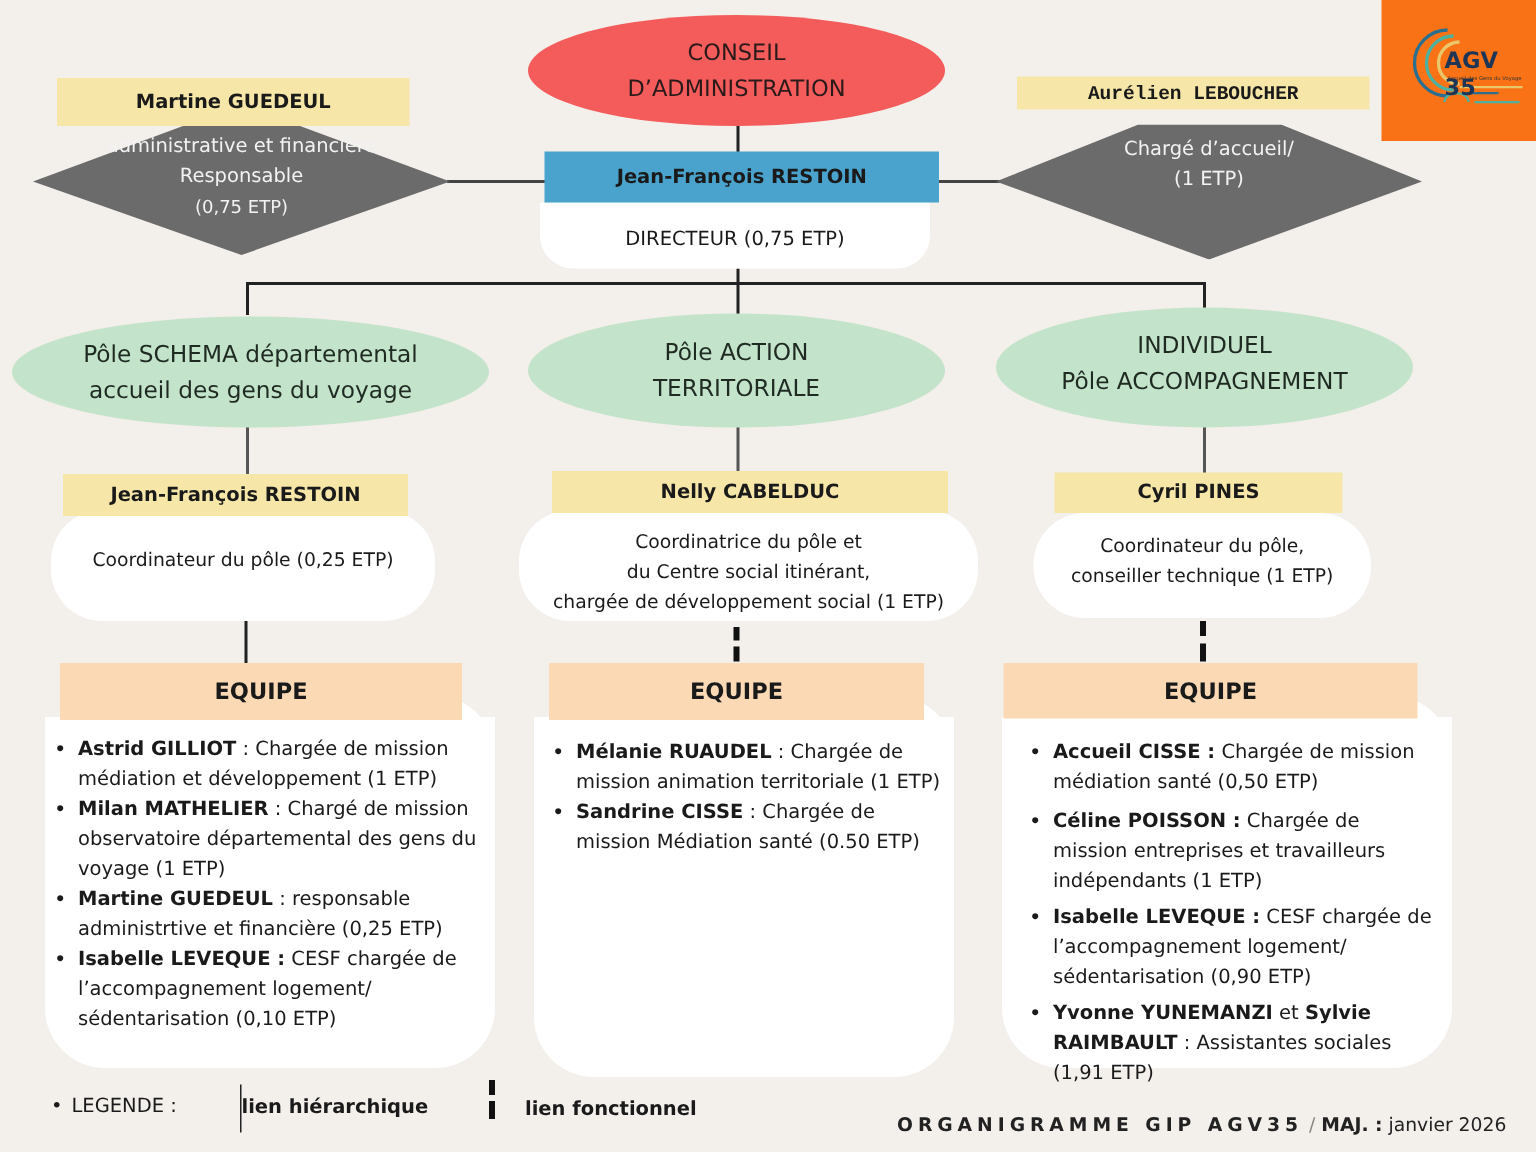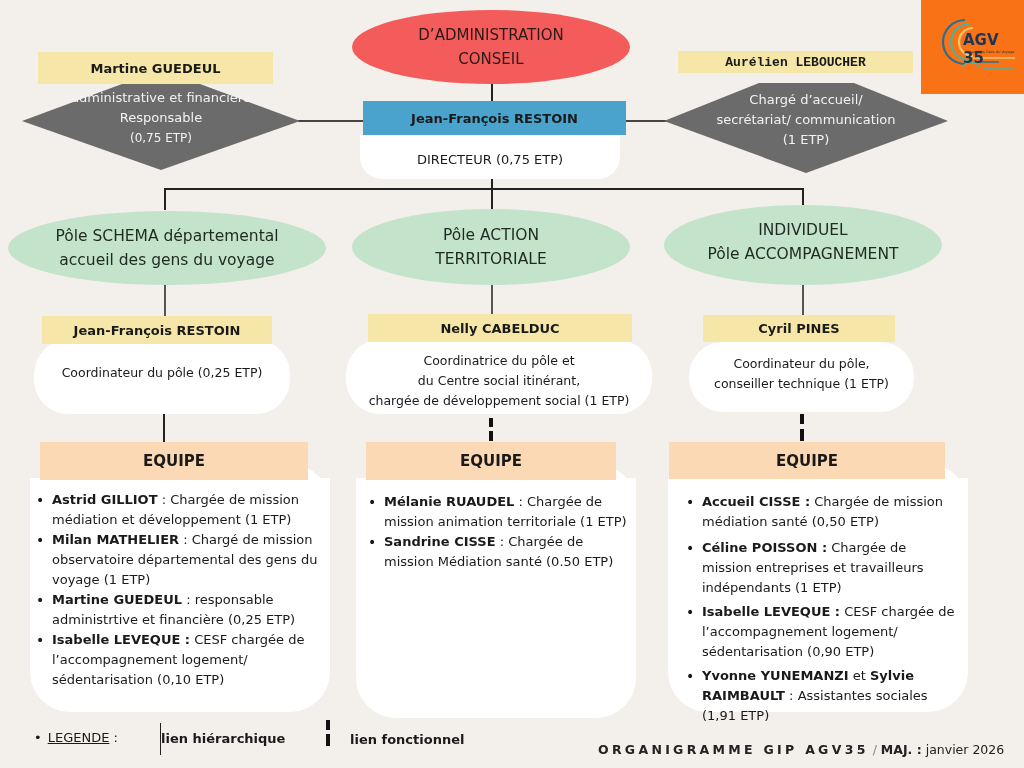--- a/index.html
+++ b/index.html
@@ -58,22 +58,22 @@
 <div class="line vline" style="left:491px; top:284px; height:32px; background:#555;"></div>
 <div class="line vline" style="left:802px; top:284px; height:32px; background:#555;"></div>
 <div class="line vline" style="left:163px; top:412px; height:30px;"></div>
 <div class="dash" style="left:489px; top:418px; height:9px;"></div>
 <div class="dash" style="left:489px; top:431px; height:10px;"></div>
 <div class="dash" style="left:800px; top:414px; height:10px;"></div>
 <div class="dash" style="left:800px; top:429px; height:12px;"></div>
 
 <div id="ca" class="abs">
   <div>
+    <div>CONSEIL</div>
     <div>D’ADMINISTRATION</div>
-    <div>CONSEIL</div>
   </div>
 </div>
 
 <div id="logo" class="abs">
   <svg width="103" height="94" viewBox="0 0 103 94">
     <path d="M44 20 A22 22 0 0 0 44 64" fill="none" stroke="#2a6f8f" stroke-width="2.2"></path>
     <path d="M48 24 A18 18 0 0 0 48 60" fill="none" stroke="#4db1a0" stroke-width="2.2"></path>
     <path d="M52 28 A14 14 0 0 0 52 56" fill="none" stroke="#e9c76a" stroke-width="2.2"></path>
     <line x1="52" y1="58" x2="94" y2="58" stroke="#e9c76a" stroke-width="1.5"></line>
     <line x1="56" y1="62" x2="78" y2="62" stroke="#2a6f8f" stroke-width="1.5"></line>
@@ -96,21 +96,20 @@
   </div>
 </div>
 
 <div class="abs name-yellow" style="left:678px; top:51px; width:235px; height:22px;font-family:Liberation Mono, monospace;">Aurélien LEBOUCHER</div>
 <div class="diamond" style="left:664px; top:83px; width:284px; height:90px;">
   <svg width="284" height="90">
     <polygon points="95,0 190,0 284,38 142,90 0,38" fill="#6b6b6b"></polygon>
   </svg>
   <div class="txt" style="top:7px;">
     <div>Chargé d’accueil/</div>
-    <div>secrétariat/ communication</div>
     <div>(1 ETP)</div>
   </div>
 </div>
 
 <div id="dir-role" class="abs">
   <span style="padding-top:4px;">DIRECTEUR (0,75 ETP)</span>
 </div>
 <div id="dir-name" class="abs">Jean-François RESTOIN</div>
 
 <div class="pole" style="left:8px; top:211px; width:318px; height:74px;">
@@ -176,21 +175,21 @@
   <ul style="padding:14px 12px 0 16px;">
     <li style="margin-bottom:6px;"><b>Accueil CISSE :</b><span> </span><span>Chargée de mission médiation santé (0,50 ETP)</span></li>
     <li style="margin-bottom:4px;"><b>Céline POISSON :</b><span> </span><span>Chargée de mission entreprises et travailleurs indépendants (1 ETP)</span></li>
     <li style="margin-bottom:4px;"><b>Isabelle LEVEQUE :</b><span> </span><span>CESF chargée de l’accompagnement logement/ sédentarisation (0,90 ETP)</span></li>
     <li><b>Yvonne YUNEMANZI</b><span> et </span><b>Sylvie RAIMBAULT</b><span> : </span><span>Assistantes sociales (1,91 ETP)</span></li>
   </ul>
 </div>
 <div class="equipe-h" style="left:669px; top:442px; width:276px; height:37px;">EQUIPE</div>
 
 <div class="legend" style="left:34px; top:730px;">
-  <span style="margin-right:6px;">•</span><span style="text-decoration:underline;margin-top:40px;">LEGENDE</span><span> :</span>
+  <span style="margin-right:6px;">•</span><span style="margin-top:40px;">LEGENDE</span><span> :</span>
 </div>
 <div class="line vline" style="left:160px; top:723px; height:32px; width:1px;"></div>
 <div class="legend" style="left:161px; top:731px; font-weight:bold;">lien hiérarchique</div>
 <div class="dash" style="left:326px; top:720px; width:4px; height:10px;"></div>
 <div class="dash" style="left:326px; top:734px; width:4px; height:12px;"></div>
 <div class="legend" style="left:350px; top:732px; font-weight:bold;">lien fonctionnel</div>
 
 <div class="footer">
   <span class="org">ORGANIGRAMME GIP AGV35</span><span style="color:#888;"> / </span><b>MAJ. :</b><span> janvier 2026</span>
 </div>

